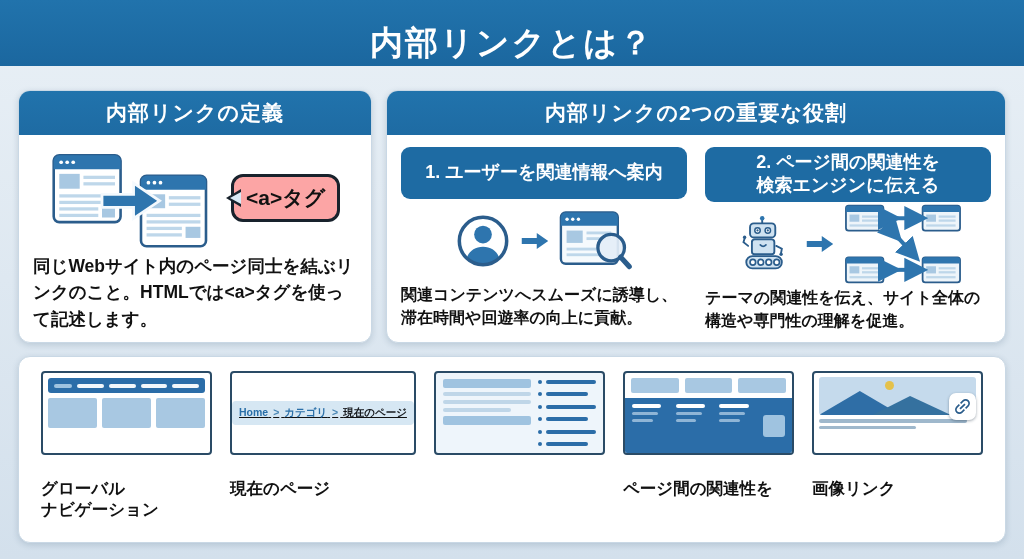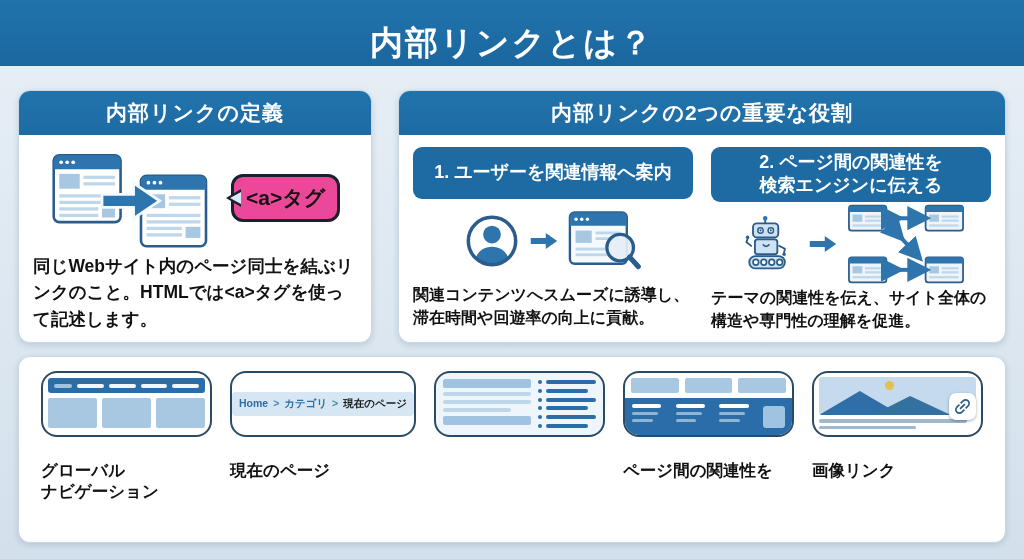--- a/index.html
+++ b/index.html
@@ -11,47 +11,47 @@
     overflow:hidden;
   }
   .page { width:1024px; height:559px; background:linear-gradient(180deg,#e9f0f6 0%,#d3e0ec 100%); display:flex; flex-direction:column; }
 
   
   .banner { height:66px; background:linear-gradient(180deg,#2173ac,#1b679f); display:flex; align-items:flex-end; justify-content:center; flex-shrink:0; }
   .banner h1 { color:#fff; font-size:33px; font-weight:800; letter-spacing:2px; }
 
   
   .content { flex:1; padding:24px 18px 16px; display:flex; flex-direction:column; }
-  .top-row { display:flex; gap:26px; height:253px; }
+  .top-row { display:flex; gap:14px; height:253px; }
   .card { background:#fff; border-radius:12px; box-shadow:0 2px 6px rgba(40,70,100,.18); border:1px solid #c9d8e5; overflow:hidden; display:flex; flex-direction:column; }
   .card-header { background:linear-gradient(180deg,#2173ac,#1e6ba3); color:#fff; font-size:21px; font-weight:800; text-align:center; padding:8px 6px; letter-spacing:1px; flex-shrink:0; }
 
   
   .def-card { width:354px; flex-shrink:0; }
   .def-body { flex:1; padding:8px 14px 8px; display:flex; flex-direction:column; }
   .def-art-row { display:flex; align-items:center; justify-content:center; gap:4px; height:110px; }
   .def-art { height:104px; width:auto; }
-  .bubble { position:relative; background:#ec4899; border:3px solid #18222c; border-radius:12px; padding:7px 12px; font-size:21px; font-weight:800; white-space:nowrap; margin-left:14px; }
+  .bubble { position:relative; background:#fca5a5; border:3px solid #18222c; border-radius:12px; padding:7px 12px; font-size:21px; font-weight:800; white-space:nowrap; margin-left:14px; }
   .bubble::before { content:""; position:absolute; left:-17px; top:50%; transform:translateY(-50%); border:9px solid transparent; border-right:15px solid #18222c; }
   .bubble::after  { content:""; position:absolute; left:-10px; top:50%; transform:translateY(-50%); border:6px solid transparent; border-right:11px solid #d9e9f5; }
   .def-text { font-size:17.5px; font-weight:700; line-height:1.5; margin-top:0; }
 
   
   .roles-card { flex:1; }
   .roles-body { flex:1; display:flex; gap:18px; padding:12px 14px 4px; }
   .role { flex:1; display:flex; flex-direction:column; }
   .role-title { background:#1e6ba3; color:#fff; font-size:18px; font-weight:800; text-align:center; border-radius:9px; min-height:52px; display:flex; align-items:center; justify-content:center; padding:4px 8px; line-height:1.3; white-space:pre-line; }
   .role-icons { height:84px; display:flex; align-items:center; justify-content:center; gap:9px; }
   .role-desc { font-size:16px; font-weight:700; line-height:1.45; }
 
   
   .formats-card { margin-top:13px; height:187px; }
   .formats-body { flex:1; display:flex; gap:18px; padding:14px 22px 8px; }
   .format-item { flex:1; display:flex; flex-direction:column; }
-  .format-icon { height:66px; border:2.5px solid #2a4b66; border-radius:16px; background:#fff; overflow:hidden; position:relative; }
+  .format-icon { height:84px; border:2.5px solid #2a4b66; border-radius:4px; background:#fff; overflow:hidden; position:relative;text-decoration:underline; }
   .format-label { margin-top:23px; font-size:16.5px; font-weight:800; text-align:left; line-height:1.25; white-space:pre-line; }
 
   
   .t-nav { padding:5px; }
   .t-navbar { height:15px; background:#2b6da8; border-radius:3px; display:flex; align-items:center; gap:5px; padding:0 6px; }
   .t-pill { height:4px; border-radius:2px; background:#f2f7fb; flex:1; }
   .t-pill.short { flex:0 0 18px; background:#9fc3e0; }
   .t-blocks { display:flex; gap:5px; margin-top:5px; }
   .t-block { flex:1; height:30px; background:#a8c8e2; border-radius:2px; }
 

